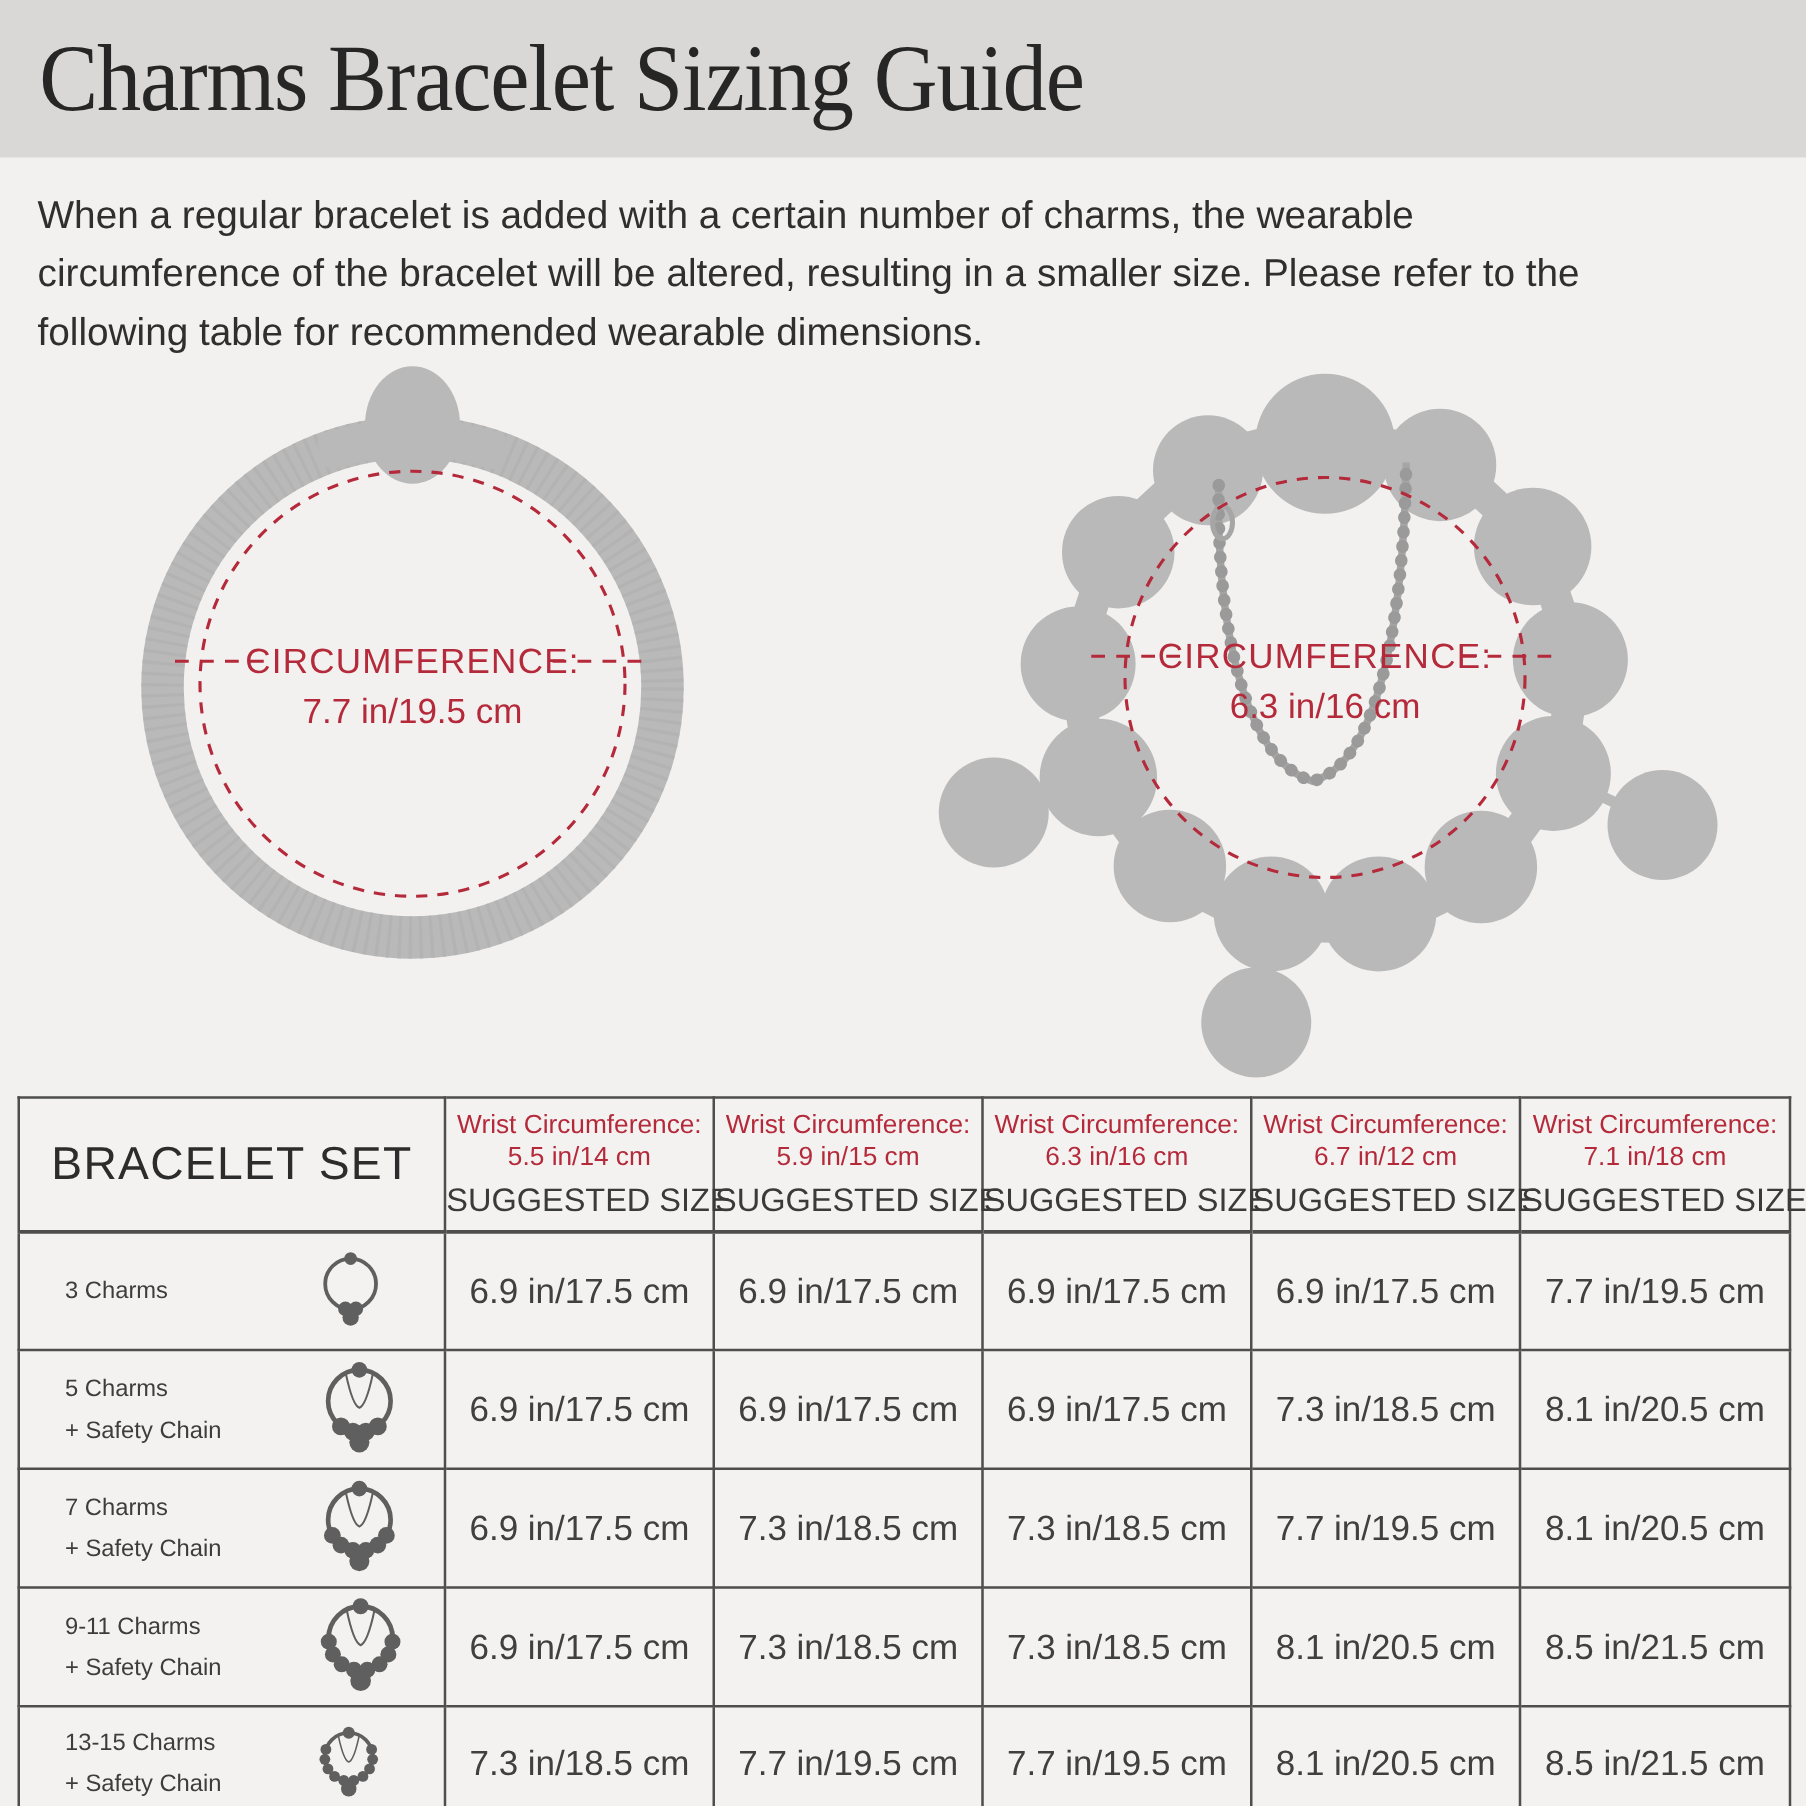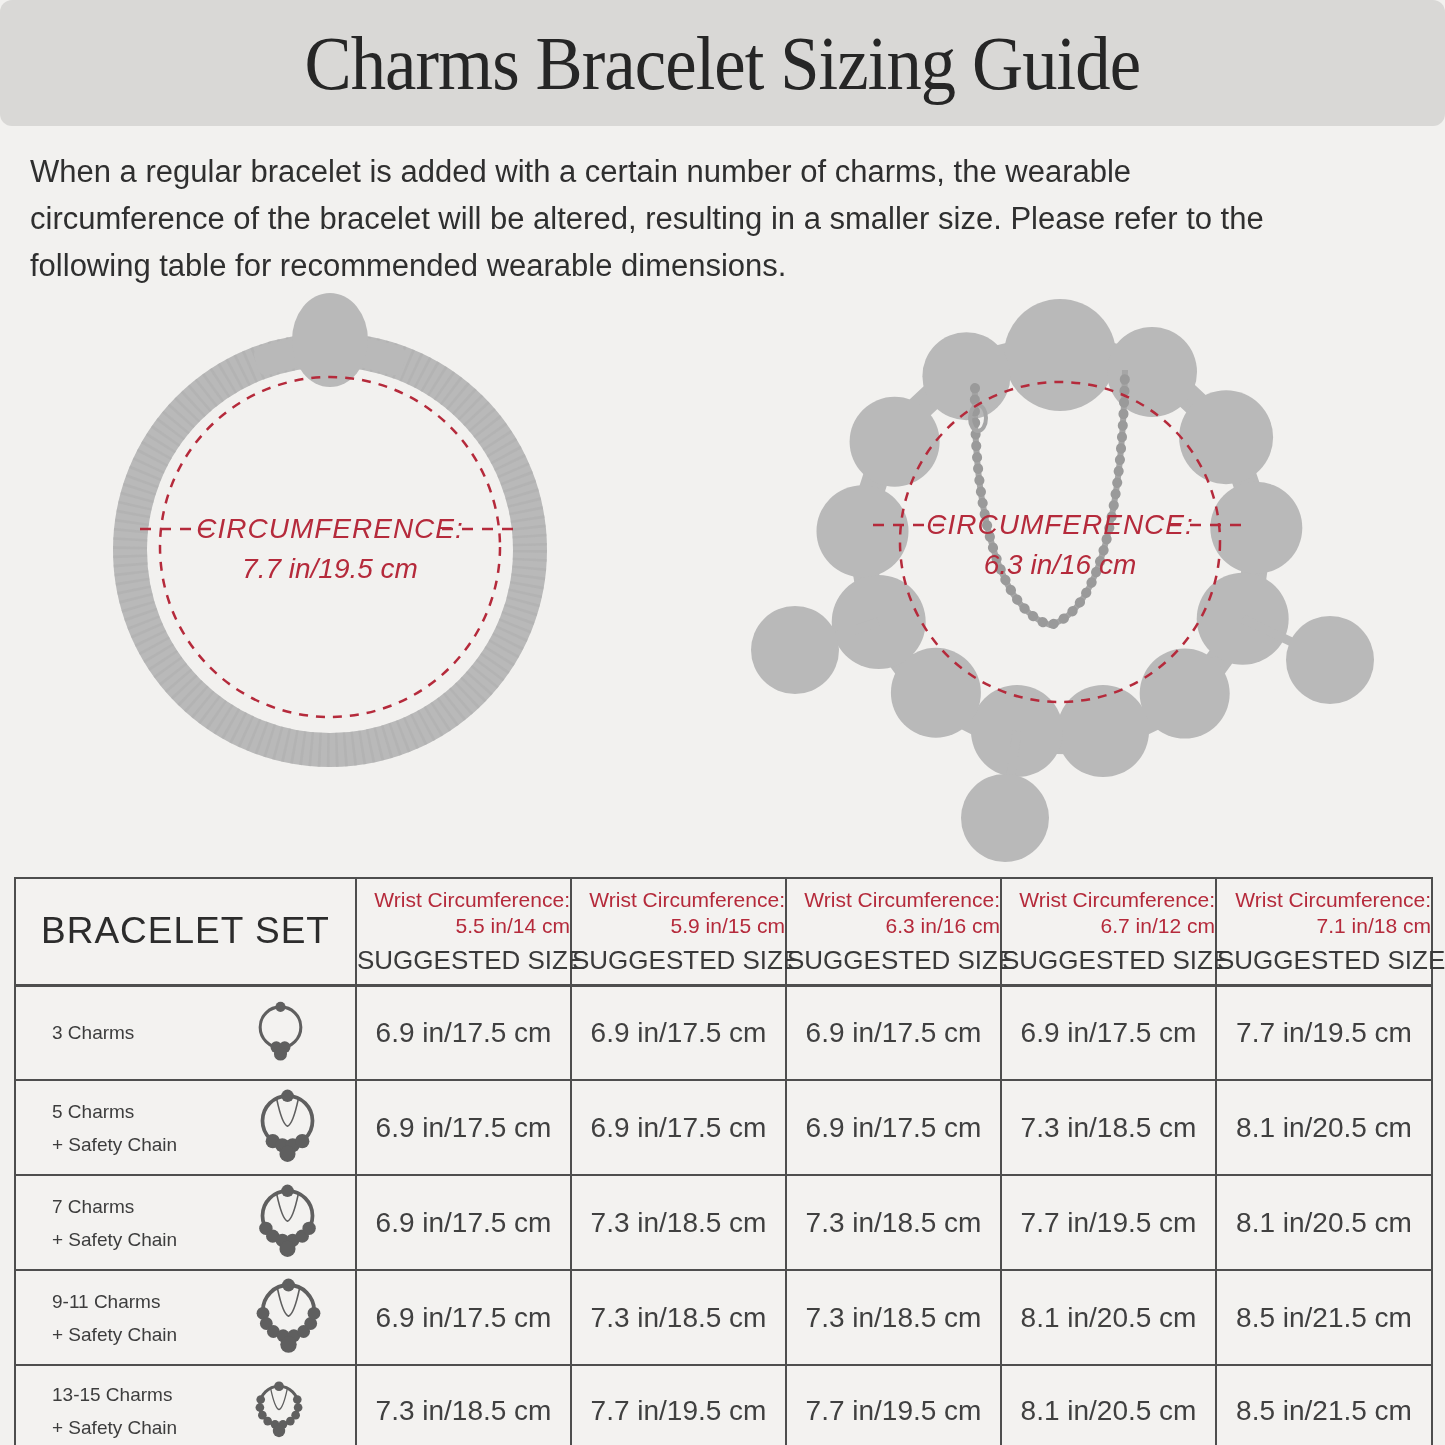--- a/index.html
+++ b/index.html
@@ -11,54 +11,54 @@
   html,body{margin:0;padding:0;}
   body{
     width:1445px;height:1445px;position:relative;overflow:hidden;
     background:#f2f1ef;
     font-family:"Liberation Sans", sans-serif;
     color:#2e2e2e;
   }
   
   .band{
     position:absolute;left:0;top:0;width:1445px;height:126px;
-    background:#d9d8d6;display:flex;align-items:center;justify-content:center;border-radius:12px;
+    background:#d9d8d6;display:flex;align-items:center;
   }
   .band h1{
     margin:0;font-family:"Liberation Serif", serif;font-weight:normal;
     font-size:76px;color:#262626;letter-spacing:-1px;
     transform:scaleX(.93);transform-origin:center;white-space:nowrap;
   }
   
   .intro{
     position:absolute;left:30px;top:148px;width:1400px;
     font-size:31px;line-height:47px;color:#2f2f2f;
     white-space:pre-line;
   }
   
-  .figures{position:absolute;left:0;top:278px;width:1215px;height:596px;font-style:italic;}
+  .figures{position:absolute;left:0;top:278px;width:1215px;height:596px;}
   .fig-left{position:absolute;left:60px;top:7px;}
   .fig-right{position:absolute;left:745px;top:0px;}
   .red-stroke{stroke:var(--accent);fill:none;}
   .red-text{fill:var(--accent);font-family:"Liberation Sans",sans-serif;}
   .sil{fill:var(--sil);}
   .sil-stroke{stroke:var(--sil);fill:none;}
   
   table.sizing{
     position:absolute;left:14px;top:877px;width:1417px;
     border-collapse:collapse;table-layout:fixed;background:#f3f2f0;
   }
   table.sizing td, table.sizing th{
     border:2px solid #4e4e4e;padding:0;vertical-align:middle;
   }
   table.sizing tr.hdr th{border-bottom:3px solid #4e4e4e;}
   th.corner{
     font-weight:normal;font-size:37px;letter-spacing:1px;color:#2c2c2c;text-align:center;
   }
-  th.sizecol{font-weight:normal;text-align:right;padding:10px 6px 8px 12px;}
+  th.sizecol{font-weight:normal;text-align:center;padding:10px 6px 8px 12px;}
   th.sizecol .wc1,.wc2{font-size:21px;line-height:26px;color:var(--accent);white-space:nowrap;}
   th.sizecol .sug{font-size:26px;color:#3a3a3a;margin-top:6px;white-space:nowrap;}
   td.val{text-align:center;font-size:28px;color:#404040;white-space:nowrap;}
   td.lbl .wrap{display:flex;align-items:center;height:100%;padding-left:36px;}
   td.lbl .txt{width:192px;font-size:19px;line-height:33px;color:#3d3d3d;}
   td.lbl svg{flex:0 0 auto;margin-left:6px;}
   .ic-stroke{stroke:var(--icon);fill:none;}
   .ic-fill{fill:var(--icon);}
 </style>
 </head>

